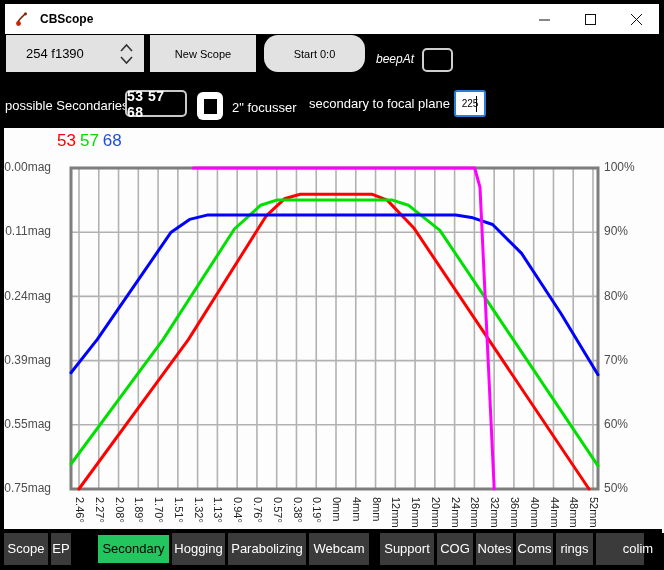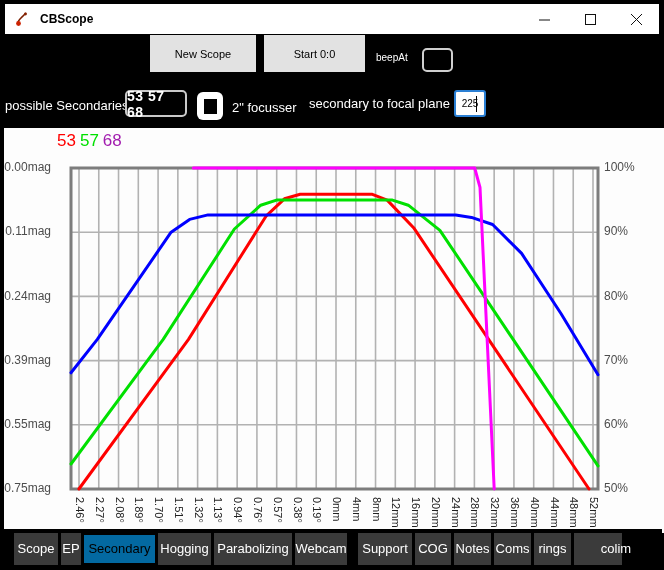--- a/index.html
+++ b/index.html
@@ -20,22 +20,22 @@
 
   
   .toolbar1 { position:absolute; top:32px; left:2px; right:2px; height:56px; background:#000; }
   .combo { position:absolute; left:2px; top:1px; width:138px; height:37px; background:#e2e2e2;
            display:flex; align-items:center; font-size:13px; color:#000; }
   .combo .combo-text { margin-left:20px; }
   .combo .chev { margin-left:auto; margin-right:10px; }
   .tb-btn { position:absolute; top:1px; height:37px; background:#e2e2e2; color:#000; font-size:11px;
             display:flex; align-items:center; justify-content:center; border:none; }
   .btn-new { left:146px; width:106px; }
-  .btn-start { left:260px; width:101px; }
-  .beep-label { position:absolute; left:372px; top:18px; color:#fff; font-size:10px; }
+  .btn-start { left:260px; width:101px;border-radius:14px; }
+  .beep-label { position:absolute; left:372px; top:18px; color:#fff; font-size:12px;font-style:italic; }
   .beep-check { position:absolute; left:418px; top:14px; width:31px; height:24px; background:#000;
                 border:2px solid #cfcfcf; border-radius:5px; }
 
   
   .toolbar2 { position:absolute; top:88px; left:2px; right:2px; height:38px; background:#000; }
   .lbl { position:absolute; color:#fff; font-size:13px; }
   .sec-label { left:1px; top:8px; }
   .sec-value { position:absolute; left:121px; top:0px; width:62px; height:27px; background:#000;
                border:2px solid #c9c9c9; border-radius:5px; color:#fff; font-size:14px; font-weight:bold;
                display:flex; align-items:center; justify-content:center; letter-spacing:0.5px; }
@@ -54,22 +54,22 @@
   .legend-left { position:absolute; left:53px; top:3px; font-size:17px; }
   .legend-left span { margin-right:4px; }
   .legend-right { position:absolute; right:5px; top:3px; font-size:17px; }
   .chart-svg { position:absolute; left:0; top:0; }
 
   
   .tabbar { position:absolute; left:0px; right:0; bottom:0px; height:39px; background:#000;
             display:flex; align-items:center; }
   .tab { height:32px; background:#3b3b3b; color:#fff; font-size:13px; display:flex; align-items:center;
          justify-content:center; margin-right:3px; flex:0 0 auto; }
-  .tab:first-child { margin-left:12px; }
-  .tab.selected { background:#0369a1; color:#000; height:28px; }
+  .tab:first-child { margin-left:2px; }
+  .tab.selected { background:#22c55e; color:#000; height:28px;margin-left:24px; }
 </style>
 </head>
 <body>
 
 <div class="window">
 
   <div class="titlebar">
     <svg class="app-icon" viewBox="0 0 16 16">
       <path d="M4 13 C3 10 6 8 9 5 L12 2" stroke="#7a1f00" stroke-width="1.6" fill="none"></path>
       <circle cx="4.5" cy="12.5" r="2.4" fill="#cc2200"></circle>
@@ -89,20 +89,27 @@
       </div>
       <div class="win-btn">
         <svg width="11" height="11">
             <path d="M0,0 L11,11 M11,0 L0,11" stroke="#111" stroke-width="1"></path>
           </svg>
       </div>
     </div>
   </div>
 
   <div class="toolbar1">
+    <div class="combo">
+      <span class="combo-text">254 f1390</span>
+      <svg class="chev" width="15" height="22">
+        <polyline points="2,8 7.5,2 13,8" fill="none" stroke="#333" stroke-width="1.6"></polyline>
+        <polyline points="2,14 7.5,20 13,14" fill="none" stroke="#333" stroke-width="1.6"></polyline>
+      </svg>
+    </div>
     <button class="tb-btn btn-new">New Scope</button>
     <button class="tb-btn btn-start">Start 0:0</button>
     <div class="beep-label">beepAt</div>
     <div class="beep-check"></div>
   </div>
 
   <div class="toolbar2">
     <div class="lbl sec-label">possible Secondaries</div>
     <div class="sec-value">53 57 68</div>
     <div class="focus-check">
@@ -110,21 +117,21 @@
       </div>
     <div class="lbl focusser-label">2" focusser</div>
     <div class="lbl focal-label">secondary to focal plane</div>
     <div class="focal-input">
       <span>225</span>
       <div class="caret"></div>
     </div>
   </div>
 
   <div class="chart-panel">
-    <div class="legend-left" id="legend-left"><span style="color: rgb(255, 0, 0);">53</span><span style="color: rgb(0, 224, 0);">57</span><span style="color: #a21caf; text-align: center;">68</span></div>
+    <div class="legend-left" id="legend-left"><span style="color: rgb(255, 0, 0);">53</span><span style="color: rgb(0, 224, 0);">57</span><span style="color: #1d4ed8; text-align: center;">68</span></div>
     <svg class="chart-svg" id="chart-svg" width="660" height="405">
         <line x1="67" y1="104.2" x2="594" y2="104.2" stroke="#b2b2b2" stroke-width="1.6"></line>
         <line x1="67" y1="168.4" x2="594" y2="168.4" stroke="#b2b2b2" stroke-width="1.6"></line>
         <line x1="67" y1="232.6" x2="594" y2="232.6" stroke="#b2b2b2" stroke-width="1.6"></line>
         <line x1="67" y1="296.8" x2="594" y2="296.8" stroke="#b2b2b2" stroke-width="1.6"></line>
         <line x1="75" y1="40" x2="75" y2="361" stroke="#b2b2b2" stroke-width="1.6"></line>
         <text x="75" y="369" font-size="11" fill="#222" text-anchor="start" dominant-baseline="middle" transform="rotate(90 75 369)">2.46°</text>
         <line x1="94.76923076923077" y1="40" x2="94.76923076923077" y2="361" stroke="#b2b2b2" stroke-width="1.6"></line>
         <text x="94.76923076923077" y="369" font-size="11" fill="#222" text-anchor="start" dominant-baseline="middle" transform="rotate(90 94.76923076923077 369)">2.27°</text>
         <line x1="114.53846153846155" y1="40" x2="114.53846153846155" y2="361" stroke="#b2b2b2" stroke-width="1.6"></line>
@@ -196,21 +203,21 @@
         <path d="M189.3,40.0 L470.7,40.0 L476.0,59.3 L490.2,361.0" fill="none" stroke="#ff00ff" stroke-width="3" stroke-linejoin="round" stroke-linecap="round"></path>
       </svg>
   </div>
 
   <div class="tabbar" id="tabbar">
       <div class="tab" style="width: 44px;">Scope</div>
       <div class="tab" style="width: 20px;">EP</div>
       <div class="tab selected" style="width: 71px;">Secondary</div>
       <div class="tab" style="width: 53px;">Hogging</div>
       <div class="tab" style="width: 78px;">Parabolizing</div>
-      <div class="tab" style="width: 52px;">Webcam</div>
+      <div class="tab" style="width: 60px;">Webcam</div>
       <div class="tab" style="width: 54px; margin-left: 8px;">Support</div>
       <div class="tab" style="width: 36px;">COG</div>
       <div class="tab" style="width: 37px;">Notes</div>
       <div class="tab" style="width: 37px;">Coms</div>
       <div class="tab" style="width: 37px;">rings</div>
       <div class="tab" style="width: 48px; padding-left: 36px;">colim</div>
     </div>
 
 </div>
 

